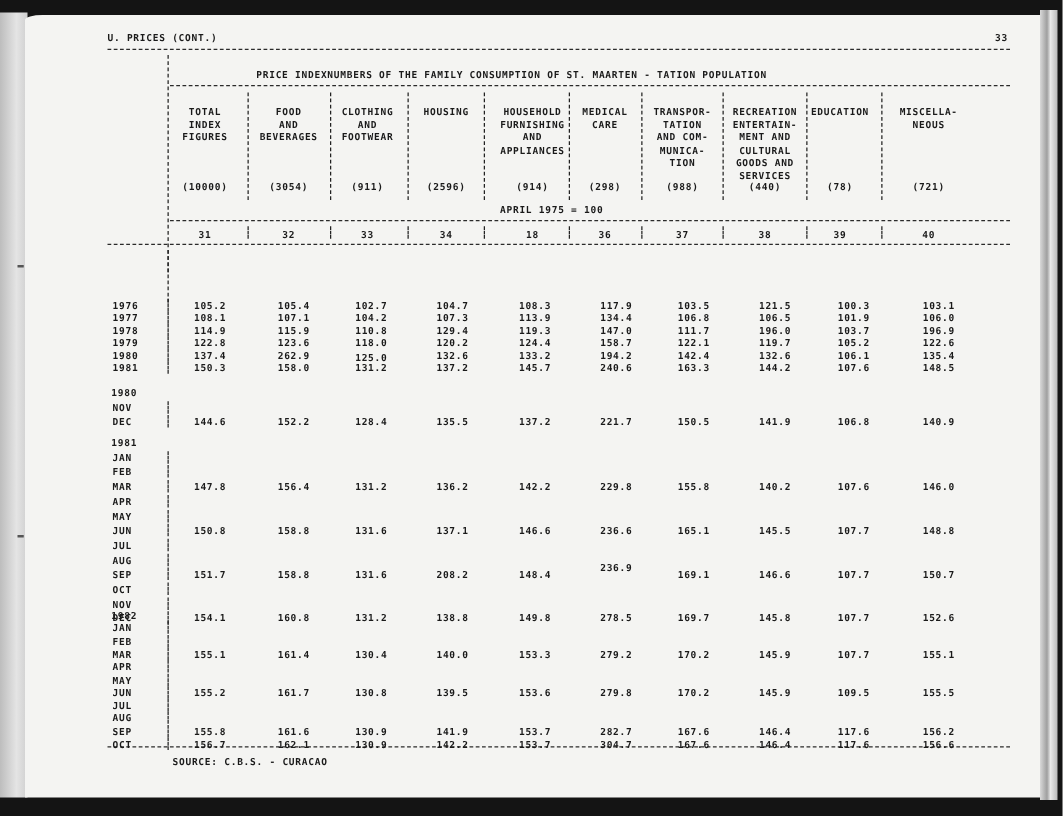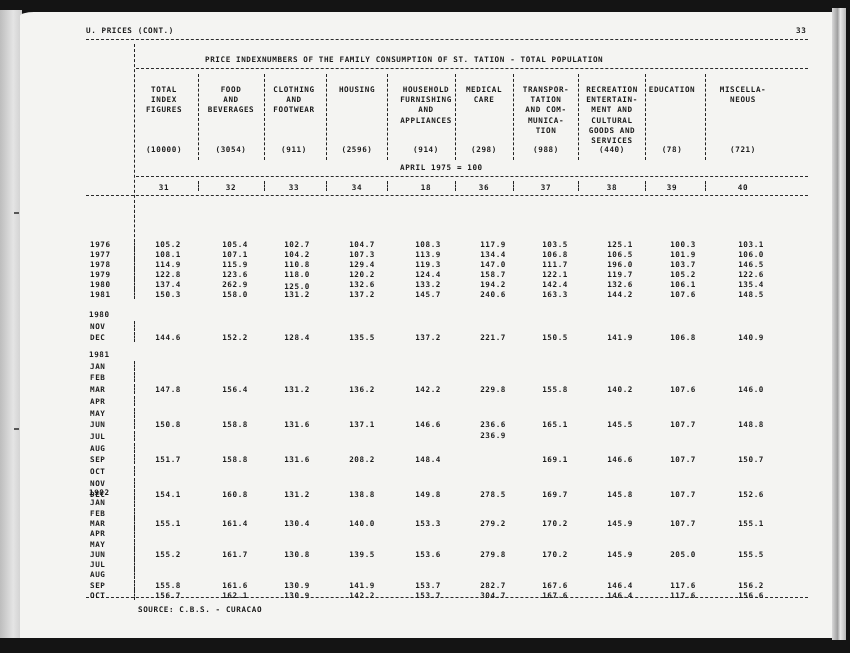--- a/index.html
+++ b/index.html
@@ -35,21 +35,21 @@
 <div class="book-right"></div>
 <div class="pin" style="top:212px"></div>
 <div class="pin" style="top:428px"></div>
 
 <div class="page"></div>
 
 <div id="doc">
   <div class="t" style="left:86px;top:26px">U. PRICES (CONT.)</div>
   <div class="t" style="left:796px;top:26px">33</div>
   <div class="dash" style="left:86px;top:39px;width:722px"></div>
-  <div class="t" style="left:205px;top:55px">PRICE INDEXNUMBERS OF THE FAMILY CONSUMPTION OF ST. TATION - TOTAL POPULATION</div>
+  <div class="t" style="left:205px;top:55px">PRICE INDEXNUMBERS OF THE FAMILY CONSUMPTION OF ST. MAARTEN - TATION POPULATION</div>
   <div class="dash" style="left:136px;top:68px;width:672px"></div>
   <div class="t" style="left:400px;top:163px">APRIL 1975 = 100</div>
   <div class="dash" style="left:136px;top:176px;width:672px"></div>
   <div class="dash" style="left:86px;top:195px;width:722px"></div>
   <div class="dash" style="left:86px;top:597px;width:722px"></div>
   <div class="t" style="left:138px;top:605px">SOURCE: C.B.S. - CURACAO</div>
   <div class="vbar" style="left:134px;top:44px;height:174px"></div>
   <div id="headers">
       <div class="vbar" style="left:198px;top:74px;height:86px"></div>
       <div class="vbar" style="left:198px;top:181px;height:10px"></div>
@@ -124,21 +124,21 @@
       <div class="vbar" style="left:134px;top:200px;height:42px"></div>
       <div class="t" style="left:90px;top:240px">1976</div>
       <div class="vbar" style="left:134px;top:239px;height:10px"></div>
       <div class="t num" style="left:141px;width:40px;top:240px">105.2</div>
       <div class="t num" style="left:208px;width:40px;top:240px">105.4</div>
       <div class="t num" style="left:270px;width:40px;top:240px">102.7</div>
       <div class="t num" style="left:335px;width:40px;top:240px">104.7</div>
       <div class="t num" style="left:401px;width:40px;top:240px">108.3</div>
       <div class="t num" style="left:466px;width:40px;top:240px">117.9</div>
       <div class="t num" style="left:528px;width:40px;top:240px">103.5</div>
-      <div class="t num" style="left:593px;width:40px;top:240px">125.1</div>
+      <div class="t num" style="left:593px;width:40px;top:240px">121.5</div>
       <div class="t num" style="left:656px;width:40px;top:240px">100.3</div>
       <div class="t num" style="left:724px;width:40px;top:240px">103.1</div>
       <div class="t" style="left:90px;top:249.9px">1977</div>
       <div class="vbar" style="left:134px;top:248.9px;height:10px"></div>
       <div class="t num" style="left:141px;width:40px;top:249.9px">108.1</div>
       <div class="t num" style="left:208px;width:40px;top:249.9px">107.1</div>
       <div class="t num" style="left:270px;width:40px;top:249.9px">104.2</div>
       <div class="t num" style="left:335px;width:40px;top:249.9px">107.3</div>
       <div class="t num" style="left:401px;width:40px;top:249.9px">113.9</div>
       <div class="t num" style="left:466px;width:40px;top:249.9px">134.4</div>
@@ -150,21 +150,21 @@
       <div class="vbar" style="left:134px;top:258.8px;height:10px"></div>
       <div class="t num" style="left:141px;width:40px;top:259.8px">114.9</div>
       <div class="t num" style="left:208px;width:40px;top:259.8px">115.9</div>
       <div class="t num" style="left:270px;width:40px;top:259.8px">110.8</div>
       <div class="t num" style="left:335px;width:40px;top:259.8px">129.4</div>
       <div class="t num" style="left:401px;width:40px;top:259.8px">119.3</div>
       <div class="t num" style="left:466px;width:40px;top:259.8px">147.0</div>
       <div class="t num" style="left:528px;width:40px;top:259.8px">111.7</div>
       <div class="t num" style="left:593px;width:40px;top:259.8px">196.0</div>
       <div class="t num" style="left:656px;width:40px;top:259.8px">103.7</div>
-      <div class="t num" style="left:724px;width:40px;top:259.8px">146.5</div>
+      <div class="t num" style="left:724px;width:40px;top:259.8px">196.9</div>
       <div class="t" style="left:90px;top:269.7px">1979</div>
       <div class="vbar" style="left:134px;top:268.7px;height:10px"></div>
       <div class="t num" style="left:141px;width:40px;top:269.7px">122.8</div>
       <div class="t num" style="left:208px;width:40px;top:269.7px">123.6</div>
       <div class="t num" style="left:270px;width:40px;top:269.7px">118.0</div>
       <div class="t num" style="left:335px;width:40px;top:269.7px">120.2</div>
       <div class="t num" style="left:401px;width:40px;top:269.7px">124.4</div>
       <div class="t num" style="left:466px;width:40px;top:269.7px">158.7</div>
       <div class="t num" style="left:528px;width:40px;top:269.7px">122.1</div>
       <div class="t num" style="left:593px;width:40px;top:269.7px">119.7</div>
@@ -246,21 +246,21 @@
       <div class="vbar" style="left:134px;top:430.8999999999999px;height:10px"></div>
       <div class="t" style="left:90px;top:443.5999999999999px">AUG</div>
       <div class="vbar" style="left:134px;top:442.5999999999999px;height:10px"></div>
       <div class="t" style="left:90px;top:455.2999999999999px">SEP</div>
       <div class="vbar" style="left:134px;top:454.2999999999999px;height:10px"></div>
       <div class="t num" style="left:141px;width:40px;top:455.2999999999999px">151.7</div>
       <div class="t num" style="left:208px;width:40px;top:455.2999999999999px">158.8</div>
       <div class="t num" style="left:270px;width:40px;top:455.2999999999999px">131.6</div>
       <div class="t num" style="left:335px;width:40px;top:455.2999999999999px">208.2</div>
       <div class="t num" style="left:401px;width:40px;top:455.2999999999999px">148.4</div>
-      <div class="t num" style="left:466px;width:40px;top:431px">236.9</div>
+      <div class="t num" style="left:466px;width:40px;top:450px">236.9</div>
       <div class="t num" style="left:528px;width:40px;top:455.2999999999999px">169.1</div>
       <div class="t num" style="left:593px;width:40px;top:455.2999999999999px">146.6</div>
       <div class="t num" style="left:656px;width:40px;top:455.2999999999999px">107.7</div>
       <div class="t num" style="left:724px;width:40px;top:455.2999999999999px">150.7</div>
       <div class="t" style="left:90px;top:466.9999999999999px">OCT</div>
       <div class="vbar" style="left:134px;top:465.9999999999999px;height:10px"></div>
       <div class="t" style="left:90px;top:478.6999999999999px">NOV</div>
       <div class="vbar" style="left:134px;top:477.6999999999999px;height:10px"></div>
       <div class="t" style="left:90px;top:490.39999999999986px">DEC</div>
       <div class="vbar" style="left:134px;top:489.39999999999986px;height:10px"></div>
@@ -298,21 +298,21 @@
       <div class="t" style="left:90px;top:549.7999999999998px">JUN</div>
       <div class="vbar" style="left:134px;top:548.7999999999998px;height:10px"></div>
       <div class="t num" style="left:141px;width:40px;top:549.7999999999998px">155.2</div>
       <div class="t num" style="left:208px;width:40px;top:549.7999999999998px">161.7</div>
       <div class="t num" style="left:270px;width:40px;top:549.7999999999998px">130.8</div>
       <div class="t num" style="left:335px;width:40px;top:549.7999999999998px">139.5</div>
       <div class="t num" style="left:401px;width:40px;top:549.7999999999998px">153.6</div>
       <div class="t num" style="left:466px;width:40px;top:549.7999999999998px">279.8</div>
       <div class="t num" style="left:528px;width:40px;top:549.7999999999998px">170.2</div>
       <div class="t num" style="left:593px;width:40px;top:549.7999999999998px">145.9</div>
-      <div class="t num" style="left:656px;width:40px;top:549.7999999999998px">205.0</div>
+      <div class="t num" style="left:656px;width:40px;top:549.7999999999998px">109.5</div>
       <div class="t num" style="left:724px;width:40px;top:549.7999999999998px">155.5</div>
       <div class="t" style="left:90px;top:560.0999999999998px">JUL</div>
       <div class="vbar" style="left:134px;top:559.0999999999998px;height:10px"></div>
       <div class="t" style="left:90px;top:570.3999999999997px">AUG</div>
       <div class="vbar" style="left:134px;top:569.3999999999997px;height:10px"></div>
       <div class="t" style="left:90px;top:580.6999999999997px">SEP</div>
       <div class="vbar" style="left:134px;top:579.6999999999997px;height:10px"></div>
       <div class="t num" style="left:141px;width:40px;top:580.6999999999997px">155.8</div>
       <div class="t num" style="left:208px;width:40px;top:580.6999999999997px">161.6</div>
       <div class="t num" style="left:270px;width:40px;top:580.6999999999997px">130.9</div>

